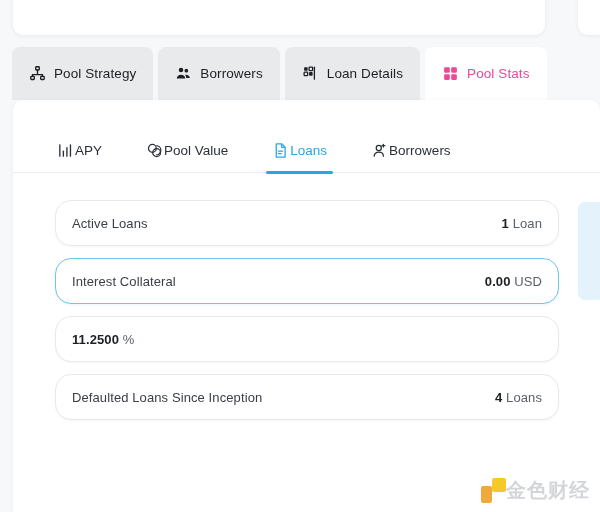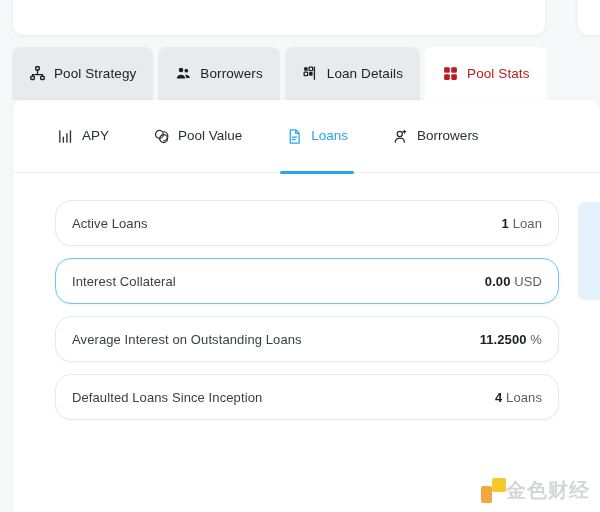--- a/index.html
+++ b/index.html
@@ -40,21 +40,21 @@
     background: #e8eaec;
     border-radius: 8px 8px 0 0;
     font-size: 13.5px;
     color: #1c1f23;
     letter-spacing: .1px;
     white-space: nowrap;
     cursor: pointer;
   }
   .tab.active {
     background: #ffffff;
-    color: #b91c1c;
+    color: #ec4899;
   }
   .tab .ico { display: flex; width: 17px; height: 17px; align-items: center; justify-content: center; }
   .tab .ico svg { width: 17px; height: 17px; display: block; }
 
   
   .content-card {
     position: absolute; left: 13px; top: 100px;
     width: 587px; height: 412px;
     background: #ffffff;
     border-radius: 10px 10px 0 0;
@@ -64,21 +64,21 @@
 
   
   .inner-tabs {
     position: absolute; left: 0; top: 28px;
     width: 100%; height: 45px;
     display: flex; align-items: center;
     padding-left: 44px;
     border-bottom: 1px solid #eceef1;
   }
   .inner-tab {
-    display: flex; gap: 8px;
+    display: flex; align-items: center; gap: 1px;
     height: 45px;
     margin-right: 44px;
     font-size: 13.5px;
     color: #2b3038;
     white-space: nowrap;
     position: relative;
     cursor: pointer;
   }
   .inner-tab .ico { width: 17px; height: 17px; display: flex; align-items: center; justify-content: center; }
   .inner-tab .ico svg { width: 17px; height: 17px; display: block; }
@@ -246,21 +246,20 @@
     <div class="rows" id="stat-rows">
         <div class="row">
           <span class="label">Active Loans</span>
           <span class="value"><b>1</b> <span>Loan</span></span>
         </div>
         <div class="row highlight">
           <span class="label">Interest Collateral</span>
           <span class="value"><b>0.00</b> <span>USD</span></span>
         </div>
         <div class="row">
-          <span class="label">Average Interest on Outstanding Loans</span>
           <span class="value"><b>11.2500</b> <span>%</span></span>
         </div>
         <div class="row">
           <span class="label">Defaulted Loans Since Inception</span>
           <span class="value"><b>4</b> <span>Loans</span></span>
         </div>
       </div>
   </div>
 
   <div class="side-panel"></div>

